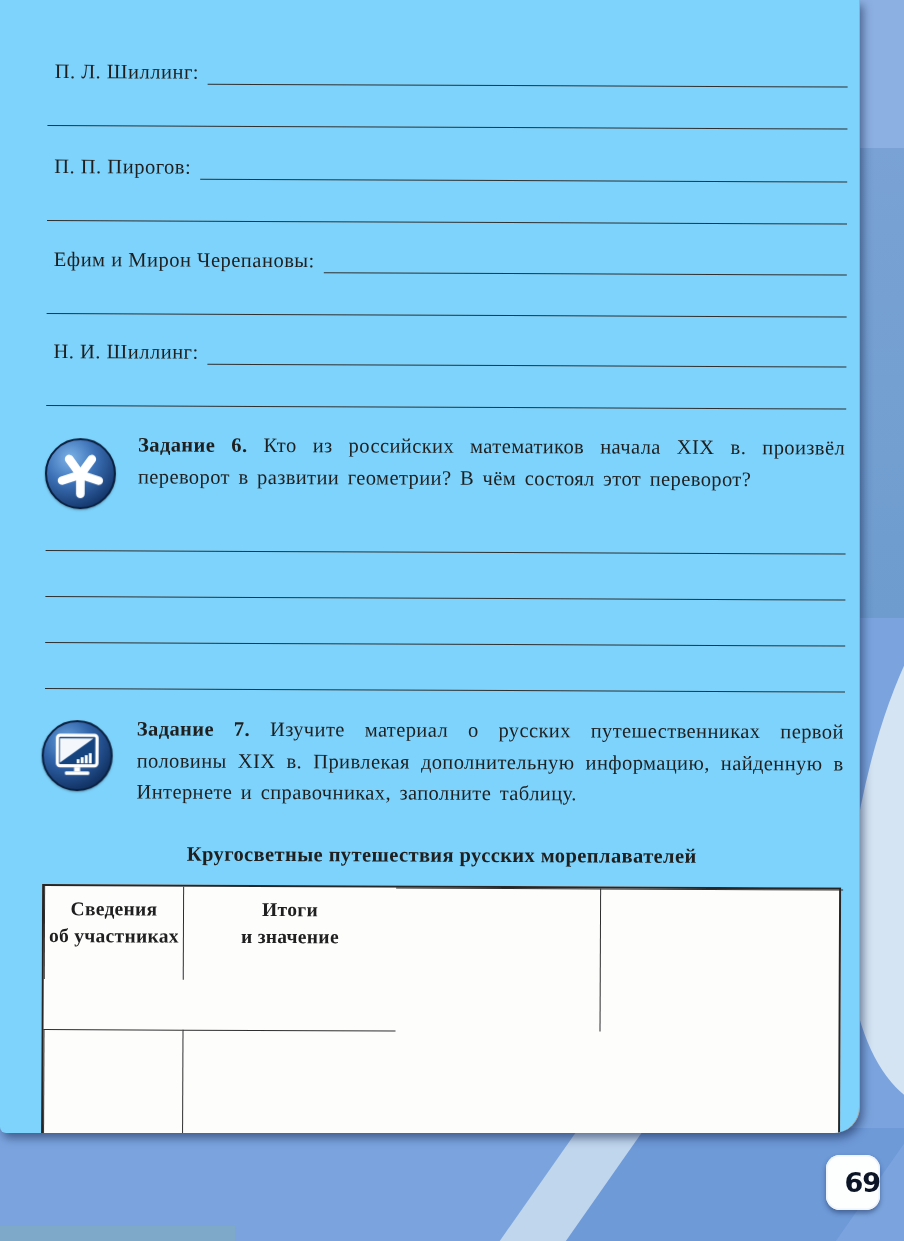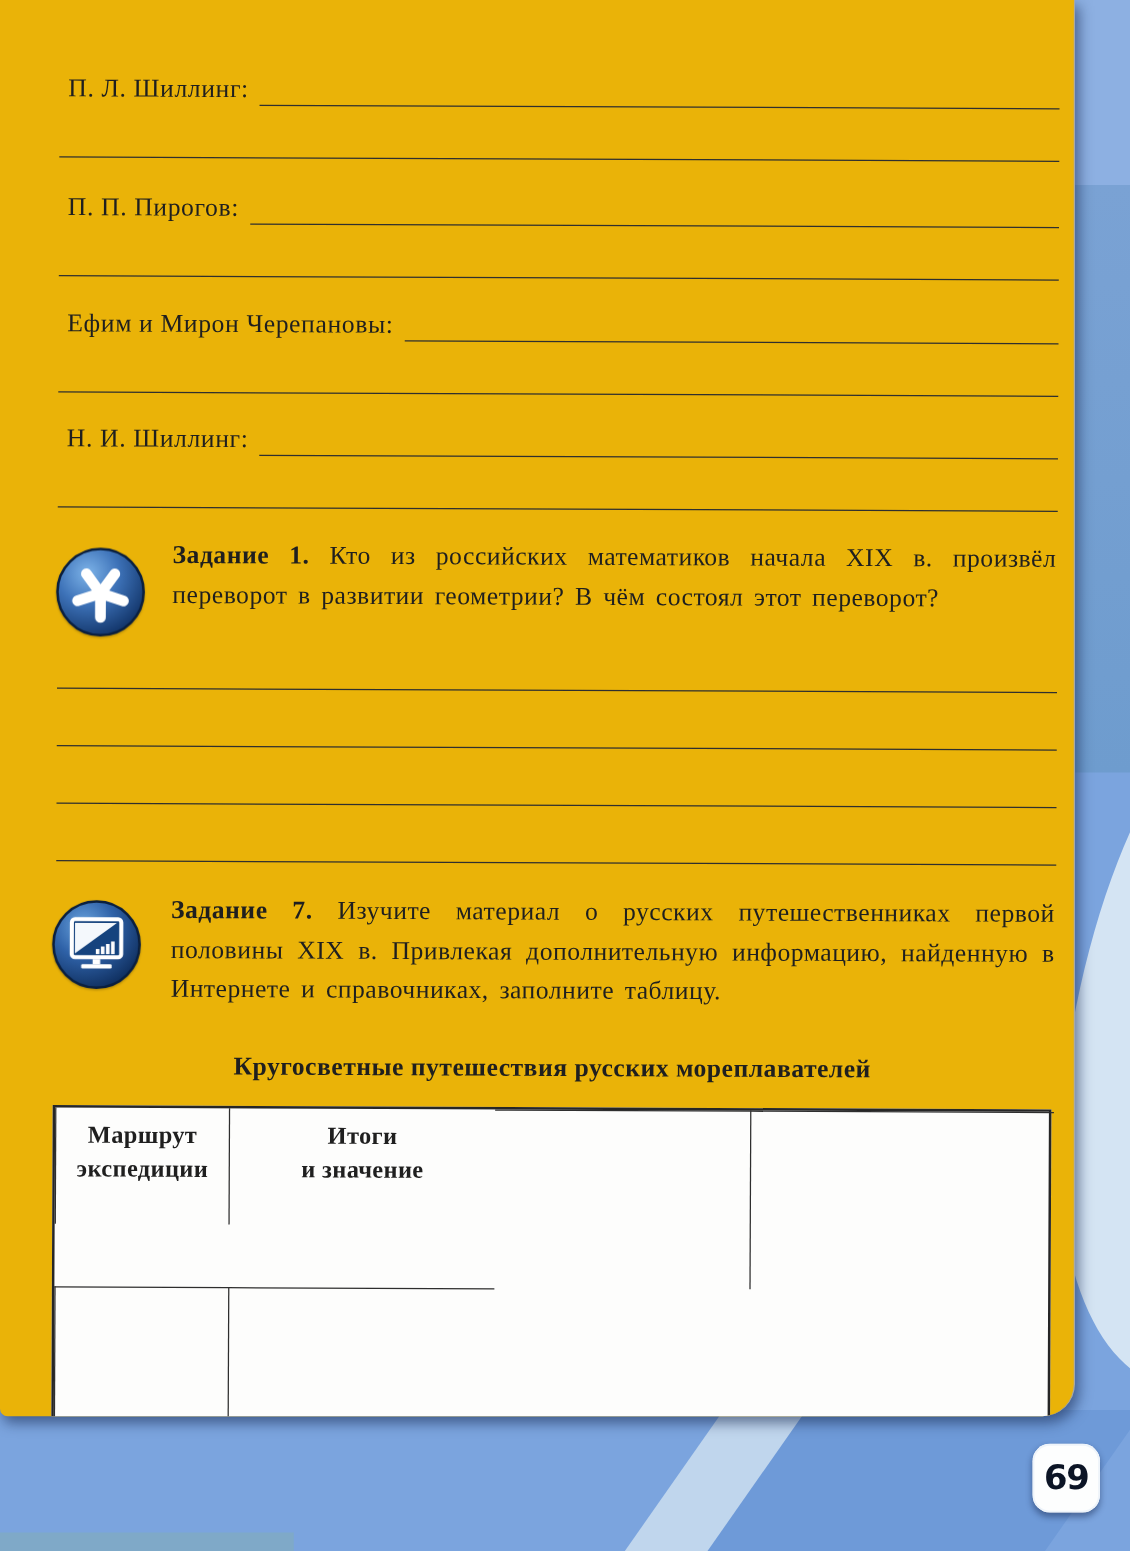--- a/index.html
+++ b/index.html
@@ -19,21 +19,21 @@
   .bg-leaf { position:absolute; left:856px; top:552px; width:240px; height:560px; background:#d4e4f3; border-radius:55% 45% 50% 50% / 62% 38% 58% 42%; transform:rotate(7deg); z-index:2; }
   .bg-ray1 { position:absolute; left:505px; top:1098px; width:92px; height:300px; background:#c0d6ed; transform:rotate(35deg); z-index:2; }
   .bg-ray2 { position:absolute; left:585px; top:1098px; width:82px; height:300px; background:#aac8e8; transform:rotate(35deg); z-index:2; }
   .bg-corner-dark { position:absolute; left:645px; top:1128px; width:270px; height:120px; background:#6e9ad8; transform:skewX(-35deg); transform-origin:top left; z-index:3; }
   .bg-teal-strip { position:absolute; left:0; top:1226px; width:235px; height:15px; background:#7fa9c8; z-index:2; }
 
   
   .page {
     position:absolute; left:0; top:0;
     width:860px; height:1133px;
-    background:#eab308;
+    background:#7dd3fc;
     border-right:1.5px solid #a9a9a5;
     border-radius:0 0 26px 6px;
     box-shadow:3px 5px 10px rgba(18,34,74,0.55);
     z-index:10;
     overflow:hidden;
   }
   .sheet-content { position:absolute; left:0; top:0; width:100%; height:100%;
     transform:rotate(0.25deg); transform-origin:40px 0; color:#1f1f1f; }
 
   
@@ -61,21 +61,21 @@
     height:93px; padding-top:9px;
     font-weight:bold; font-size:19.5px; line-height:27px; letter-spacing:0.3px;
     text-align:center; white-space:pre-line;
   }
   .exp-table .td { height:143px; border-top:1.5px solid #2e2e2e; }
   .exp-table .cb { border-left:1.5px solid #2e2e2e; }
 
   
   .page-badge { position:absolute; left:826px; top:1155px; width:54px; height:55px;
     background:#fdfefe; border-radius:14px; z-index:20;
-    display:flex; align-items:center; justify-content:center;
+    display:flex; align-items:center; justify-content:flex-end;
     box-shadow:0 3px 5px rgba(15,30,70,0.45), inset 0 0 0 1.5px #eef4fa;
   }
   .page-badge span { font-family:"DejaVu Sans","Liberation Sans",sans-serif;
     font-weight:bold; font-size:27px; letter-spacing:-1px; color:#0c1526; }
 </style>
 </head>
 <body>
 
 <div class="scene">
 
@@ -125,21 +125,21 @@
         <circle cx="36" cy="36" r="34" fill="url(#sph1)" stroke="#0a1f3e" stroke-width="2"></circle>
         <g stroke="#ffffff" stroke-width="8.5" stroke-linecap="round">
           <line x1="36" y1="37" x2="24.8" y2="21.6"></line>
           <line x1="36" y1="37" x2="47.2" y2="21.6"></line>
           <line x1="36" y1="37" x2="17.9" y2="42.9"></line>
           <line x1="36" y1="37" x2="54.1" y2="42.9"></line>
           <line x1="36" y1="37" x2="36" y2="56"></line>
         </g>
       </svg>
       <p class="task-para" style="top:429px">
-        <span class="task-label">Задание 1.</span>
+        <span class="task-label">Задание 6.</span>
         <span class="task-text">Кто из российских математиков начала XIX в. произвёл переворот в развитии геометрии? В чём состоял этот переворот?</span>
       </p>
 
       <div class="rule" style="top:550px"></div>
       <div class="rule" style="top:596px"></div>
       <div class="rule" style="top:642px"></div>
       <div class="rule" style="top:688px"></div>
 
       <svg class="task-icon" style="left:44px; top:719px" viewBox="0 0 72 72">
         <defs>
@@ -162,22 +162,22 @@
         <rect x="24" y="51.5" width="24" height="3.4" rx="1" fill="#ffffff"></rect>
       </svg>
       <p class="task-para" style="top:713px">
         <span class="task-label">Задание 7.</span>
         <span class="task-text">Изучите материал о русских путешественниках первой половины XIX в. Привлекая дополнительную информацию, найденную в Интернете и справочниках, заполните таблицу.</span>
       </p>
 
       <div class="table-title">Кругосветные путешествия русских мореплавателей</div>
 
       <div class="exp-table">
-        <div class="th cb">Маршрут
-экспедиции</div>
+        <div class="th cb">Сведения
+об участниках</div>
         <div class="th cb">Итоги
 и значение</div>
 
         <div class="td"></div>
         <div class="td cb"></div>
         <div class="td cb"></div>
         <div class="td cb"></div>
       </div>
 
     </div>

